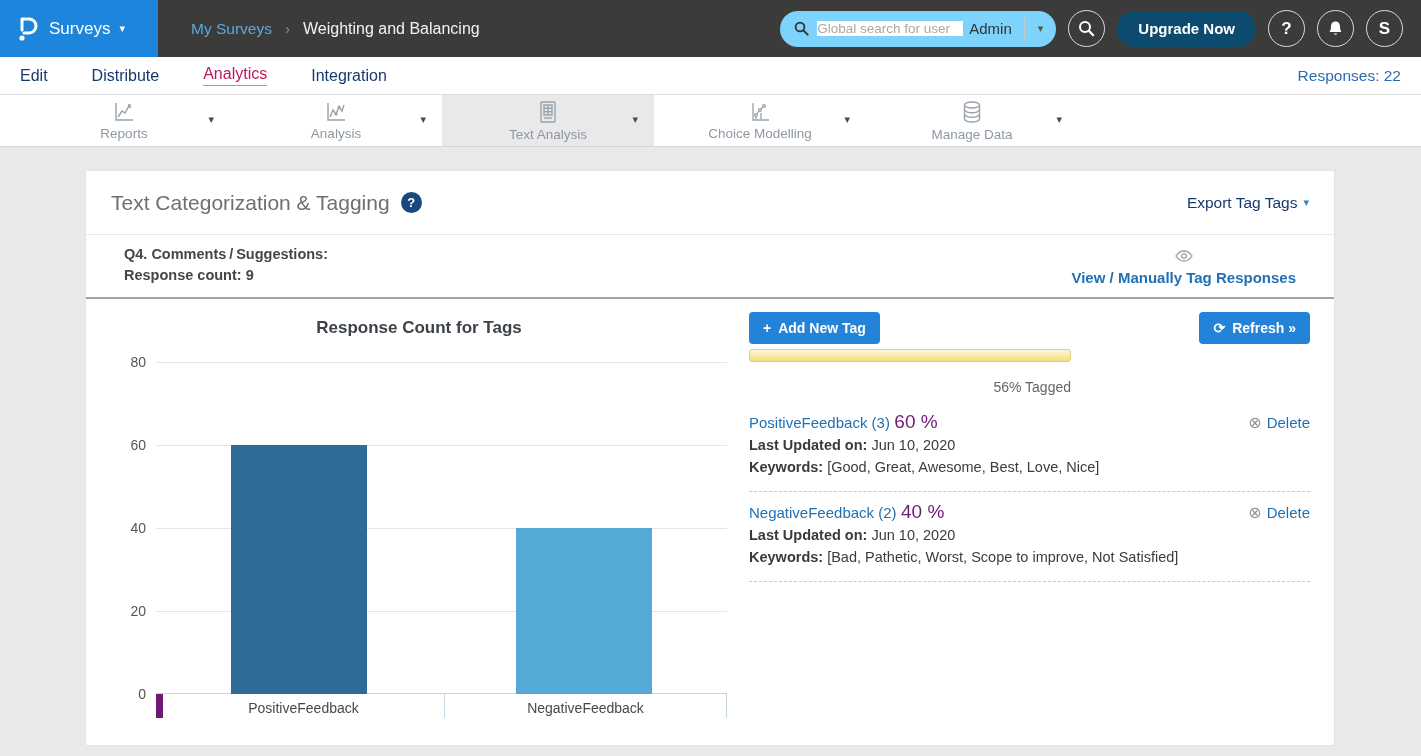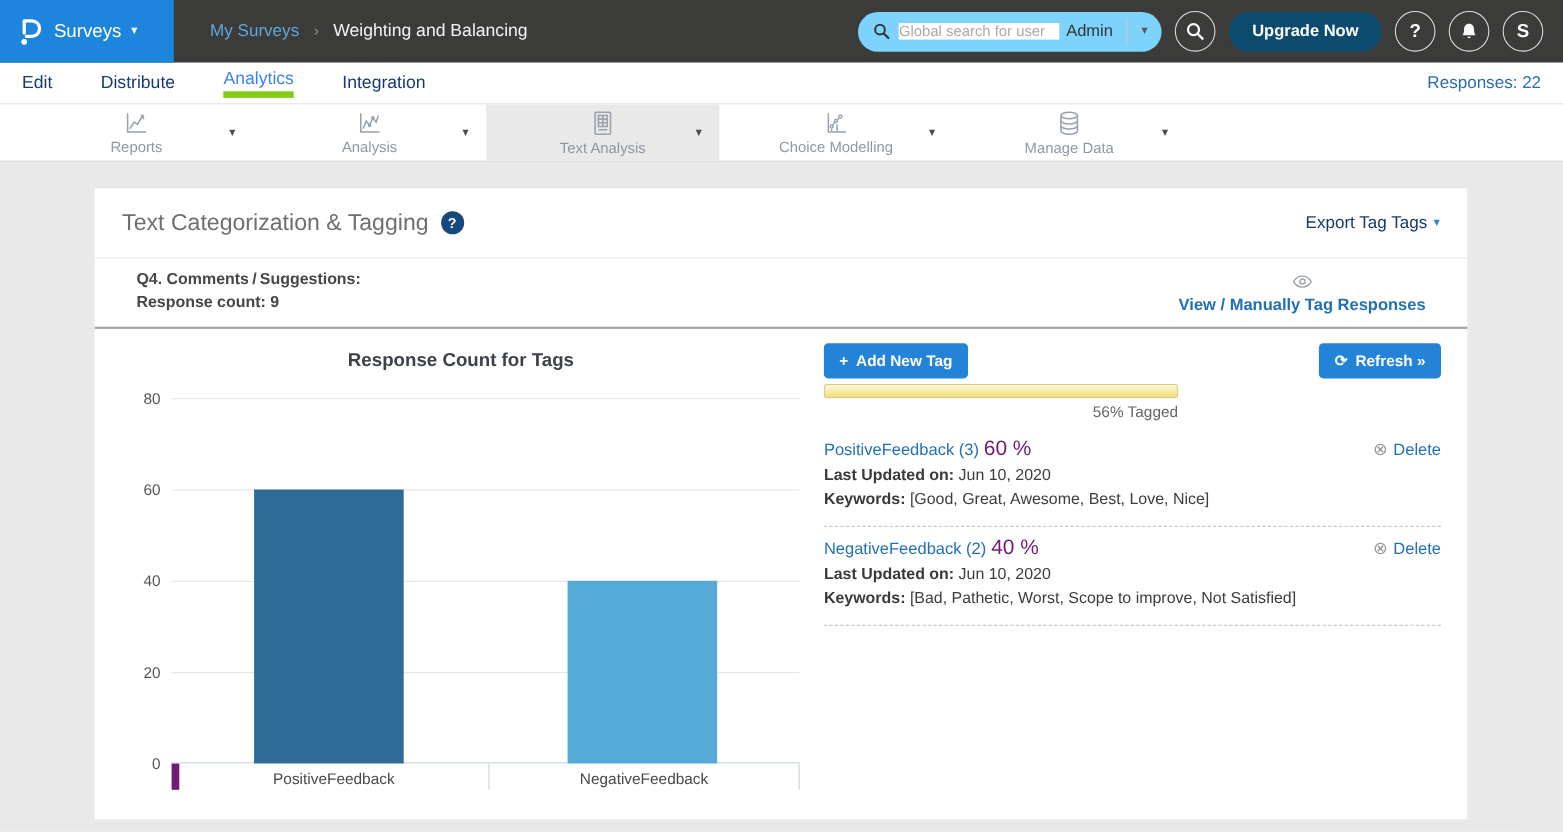--- a/index.html
+++ b/index.html
@@ -23,21 +23,21 @@
   .search-pill input::placeholder { color:#a9a9a9; }
   .search-scope { font-size:15px; color:#333; padding:0 12px 0 6px; cursor:pointer; }
   .scope-divider { width:1px; height:24px; background:#c9c9c9; }
   .scope-caret { padding:0 13px; color:#555; cursor:pointer; }
   .circle-btn { width:37px; height:37px; border-radius:50%; border:1.5px solid #dcdcdc; display:flex; align-items:center; justify-content:center; color:#fff; cursor:pointer; background:transparent; font-size:17px; font-weight:bold; }
   .upgrade-btn { height:36px; border-radius:18px; background:#0c4a6e; color:#fff; font-weight:bold; font-size:15px; border:none; padding:0 21px; cursor:pointer; font-family:"Liberation Sans", sans-serif; }
 
   
   .survey-nav { display:flex; align-items:center; height:38px; background:#fff; border-bottom:1px solid #dcdcdc; padding-left:20px; gap:44px; }
   .survey-nav .nav-item { font-size:16px; color:#17396d; cursor:pointer; font-weight:500; }
-  .survey-nav .nav-item.active { color:#3b82f6; border-bottom:6px solid #84cc16; padding-bottom:2px; }
+  .survey-nav .nav-item.active { color:#be185d; border-bottom:1px solid #84cc16; padding-bottom:2px; }
   .responses { margin-left:auto; padding-right:20px; color:#2a6cae; font-size:15.5px; }
 
   
   .tab-bar { display:flex; height:52px; background:#fff; border-bottom:1px solid #d6d6d6; padding-left:18px; }
   .tab { position:relative; width:212px; display:flex; flex-direction:column; align-items:center; justify-content:center; gap:3px; cursor:pointer; }
   .tab.active { background:#e9e9e9; }
   .tab .tab-label { font-size:13.5px; color:#8e98a4; }
   .tab .tab-caret { position:absolute; right:16px; top:50%; transform:translateY(-58%); color:#454c54; font-size:11px; }
   .tab svg { stroke:#98a2ac; }
 
@@ -70,21 +70,21 @@
   .bar { width:136px; }
   .x-row { margin-left:45px; display:flex; height:24px; border-left:7px solid #701a75; }
   .x-cell { flex:1; border-right:1px solid #c3d6e2; text-align:center; font-size:14px; color:#484848; padding-top:6px; }
 
   
   .tags-panel { flex:1; padding-left:22px; }
   .panel-actions { display:flex; justify-content:space-between; align-items:flex-start; }
   .blue-btn { background:#2383d8; color:#fff; border:none; border-radius:4px; font-size:14px; font-weight:bold; padding:8px 14px; cursor:pointer; display:flex; align-items:center; gap:7px; font-family:"Liberation Sans", sans-serif; }
   .progress-wrap { width:322px; margin-top:5px; }
   .progress-bar { height:13px; border:1px solid #ddcd83; border-radius:3px; background:linear-gradient(#fdf8da, #f2dd7e); }
-  .progress-label { text-align:right; font-size:14px; color:#666; margin-top:4px; }
+  .progress-label { text-align:right; font-size:14px; color:#666; margin-top:17px; }
   .tag-entries { margin-top:7px; }
   .tag-entry { position:relative; padding:9px 0 13px; border-bottom:1px dashed #c9c9c9; line-height:22px; }
   .tag-name { font-size:15px; color:#2270b4; cursor:pointer; }
   .tag-pct { font-size:19px; color:#701a75; }
   .tag-line { font-size:14.5px; color:#3c3c3c; }
   .tag-line b { color:#3a3a3a; }
   .delete-link { position:absolute; right:0; top:10px; display:flex; align-items:center; gap:5px; cursor:pointer; }
   .delete-x { color:#979797; font-size:16px; }
   .delete-text { color:#2270b4; font-size:15px; }
 </style>

